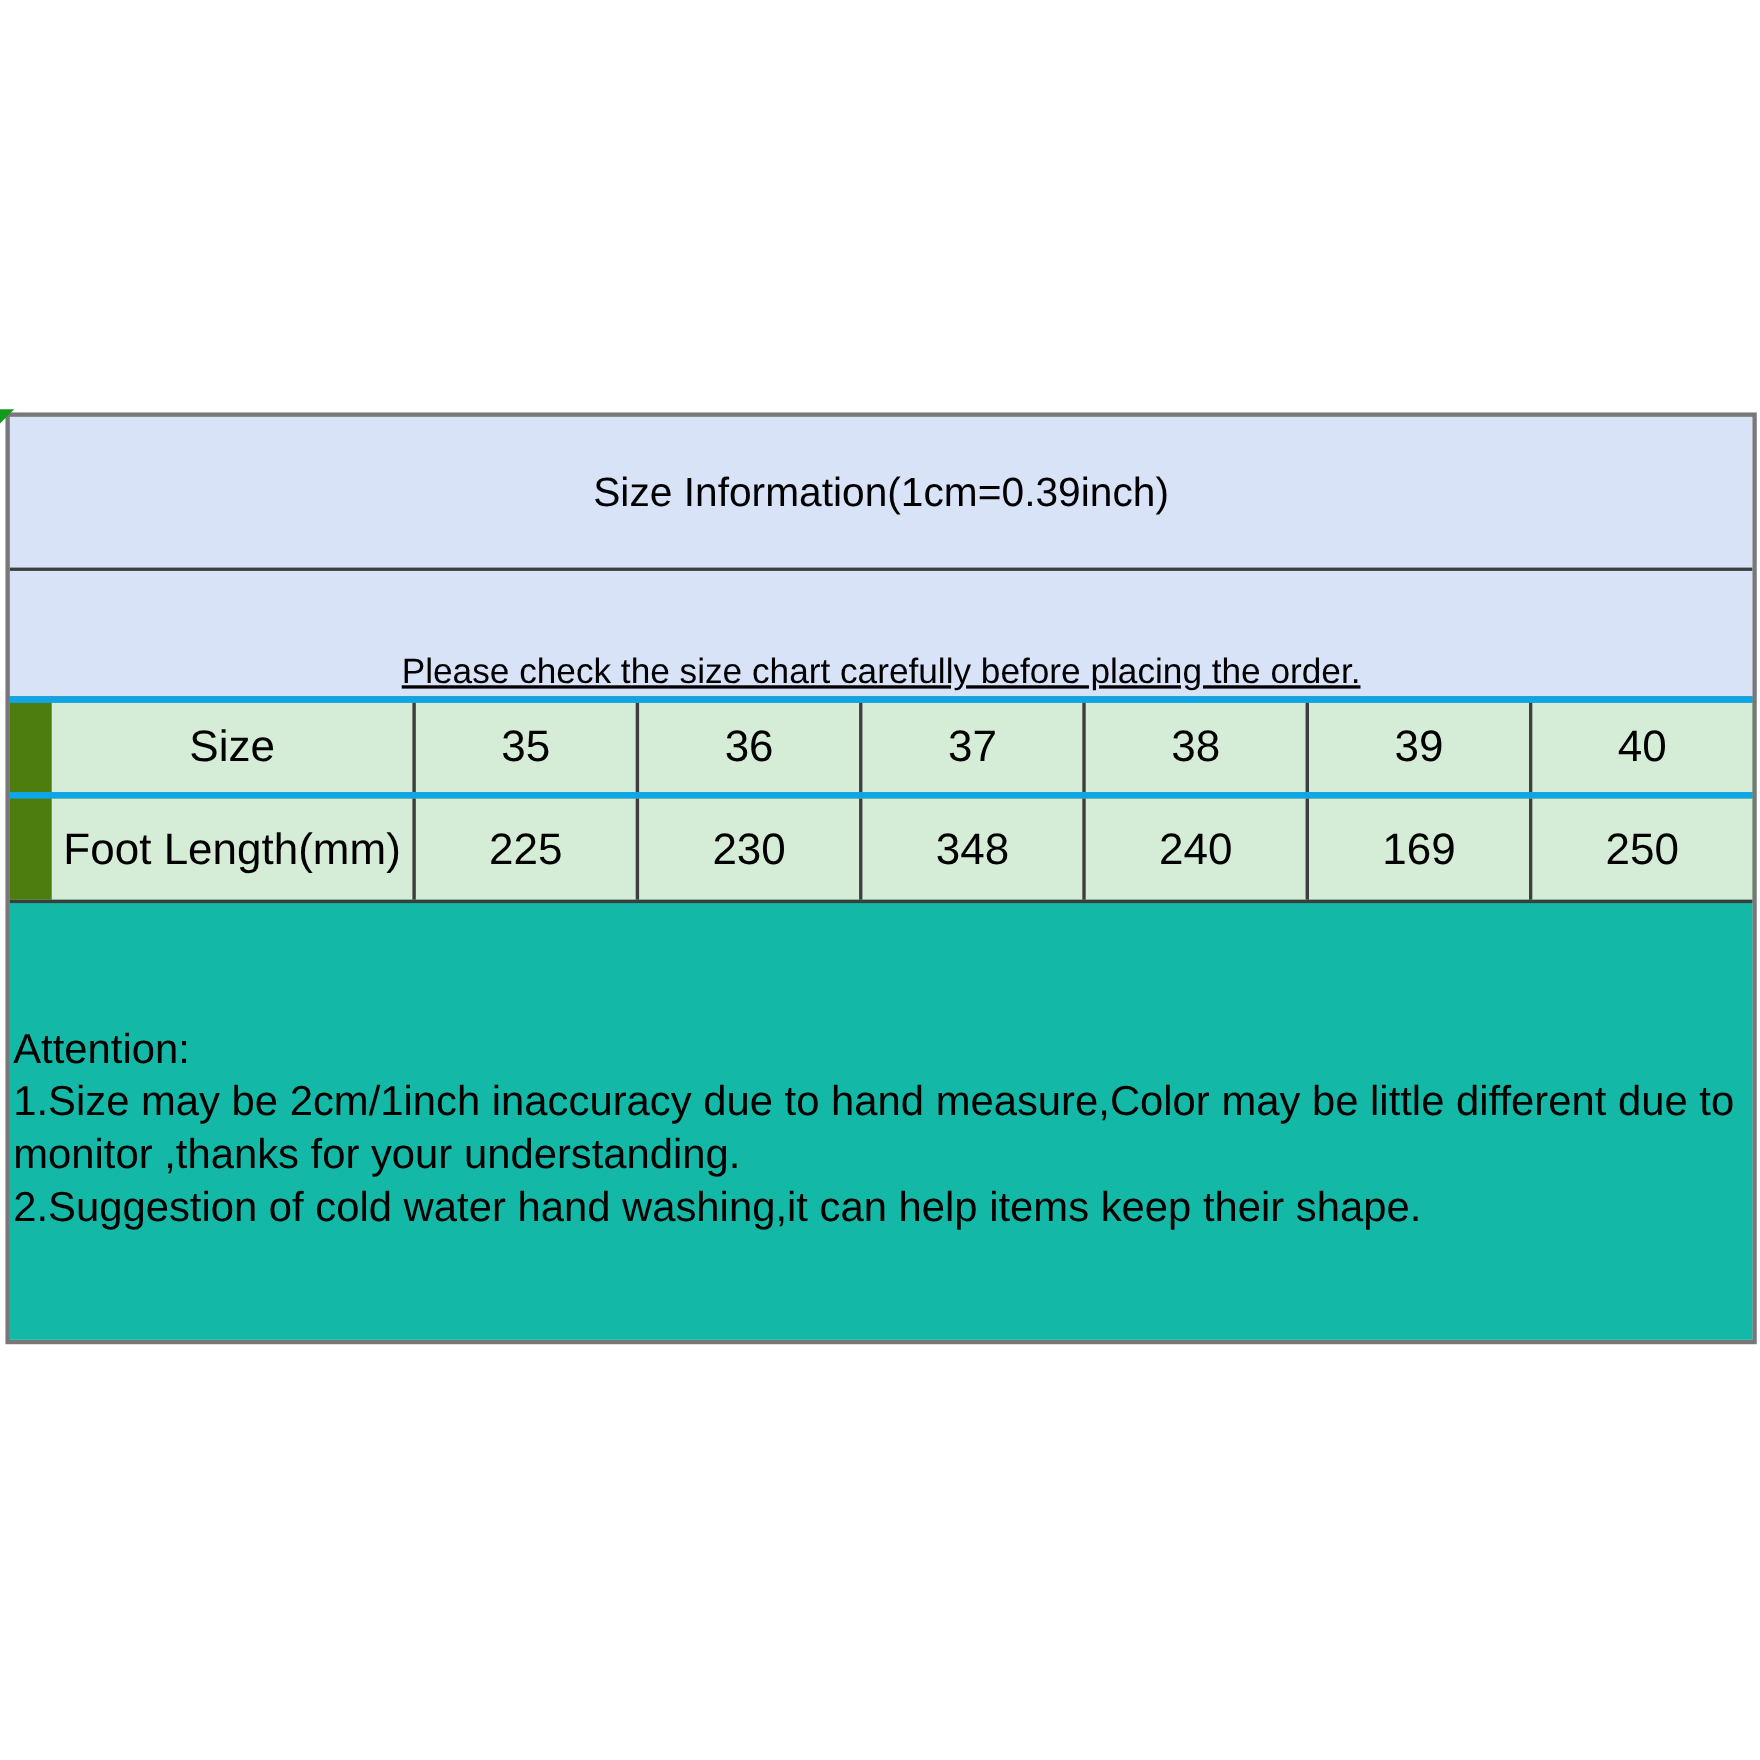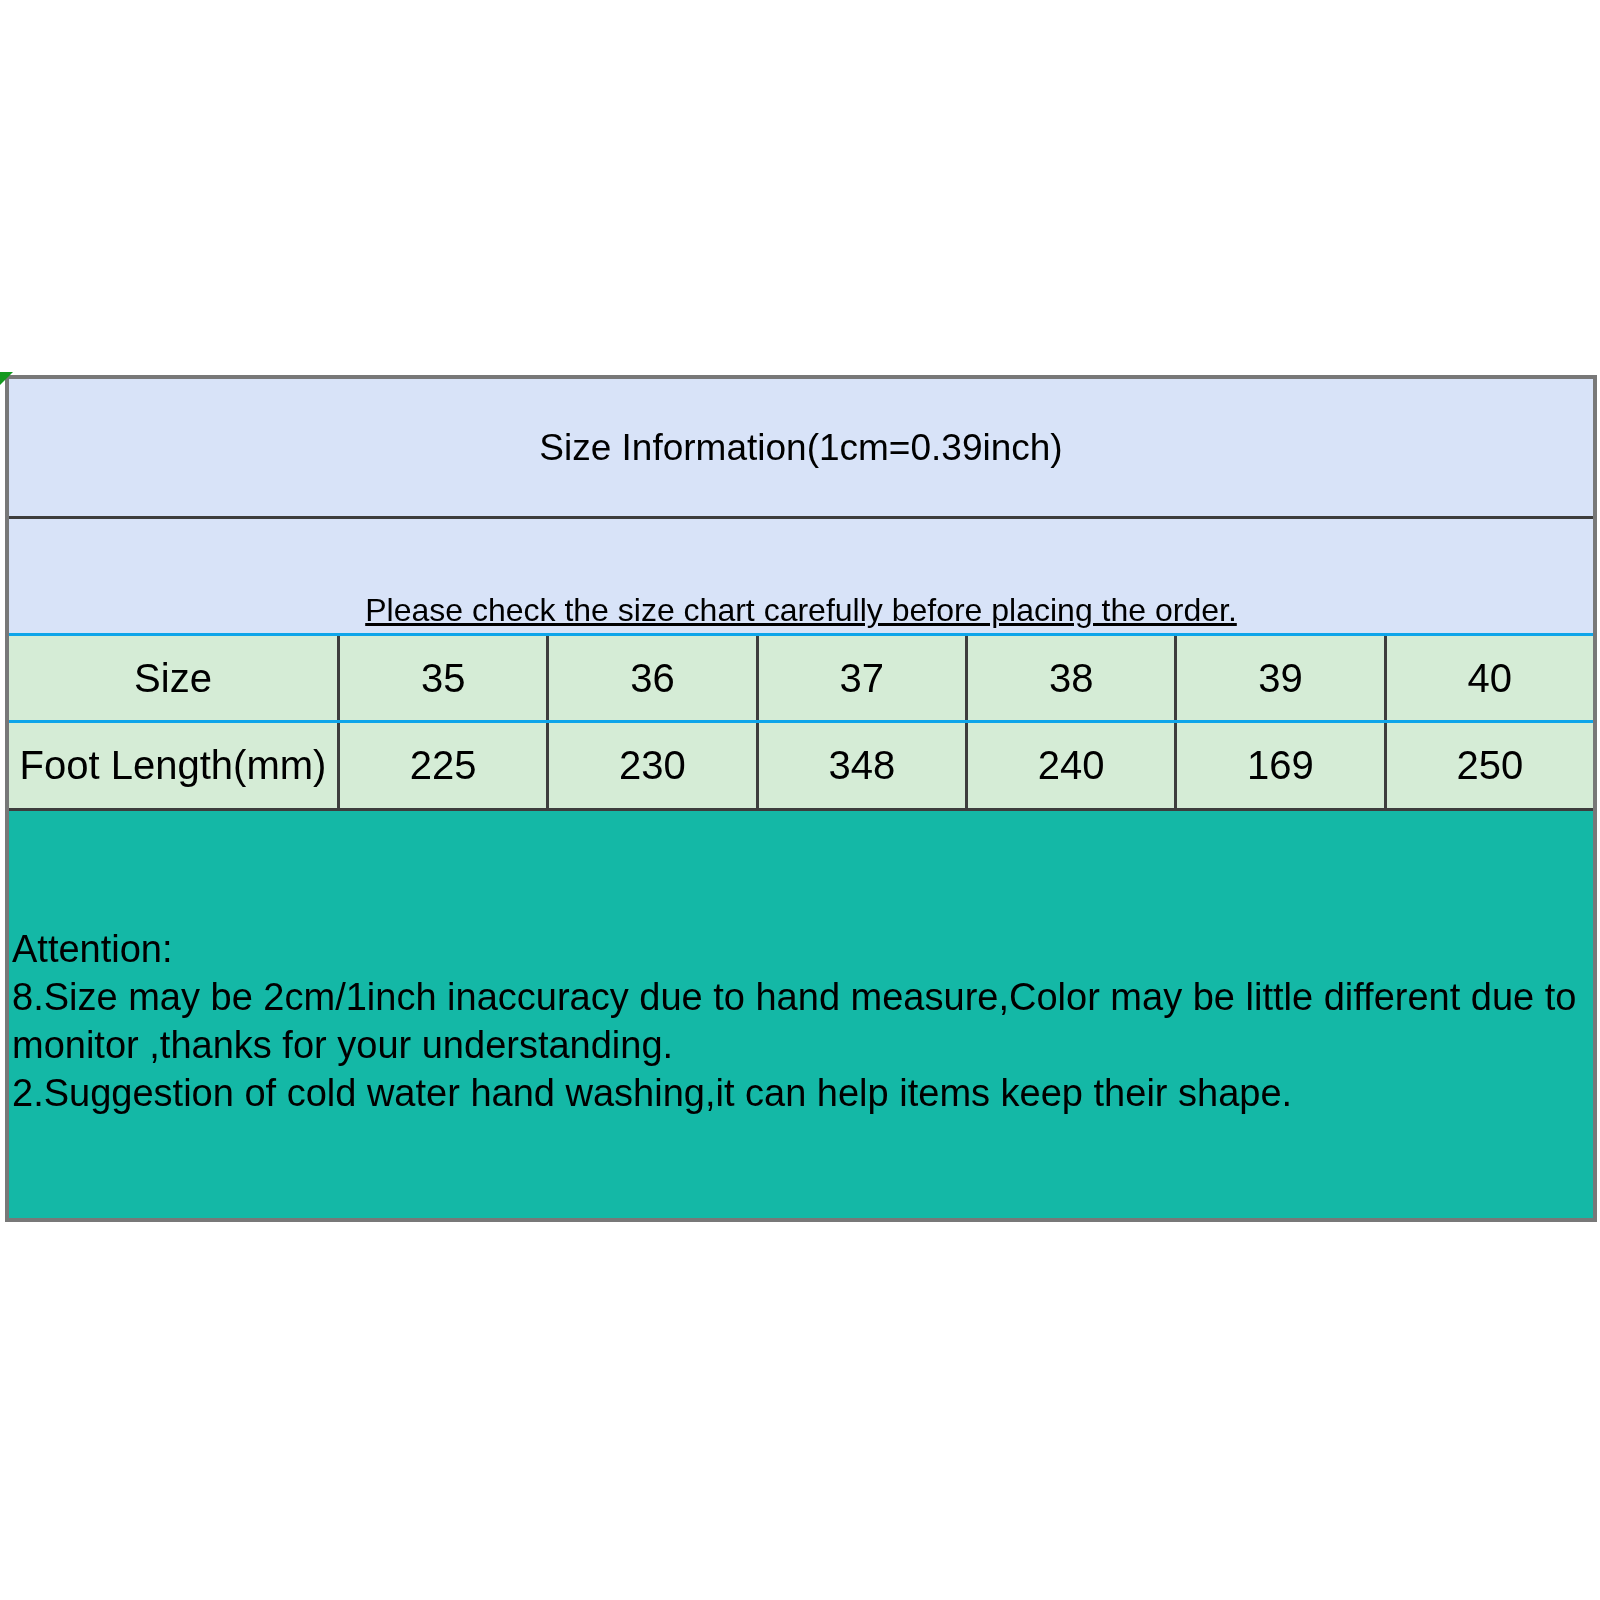--- a/index.html
+++ b/index.html
@@ -44,25 +44,26 @@
     display: flex;
     align-items: flex-end;
     justify-content: center;
     padding-bottom: 4px;
     font-size: 32px;
     text-decoration: underline;
   }
   .grid-row {
     display: grid;
     grid-template-columns: 328px repeat(6, 1fr);
-    border-top: 3px solid #0ea5e9;
+    border-top: 6px solid #0ea5e9;
     background: #4d7c0f;
+    padding-left: 38px;
   }
   .grid-row.size-row { height: 87px; }
-  .grid-row.foot-row { height: 88px; }
+  .grid-row.foot-row { height: 98px; }
   .cell {
     box-sizing: border-box;
     display: flex;
     align-items: center;
     justify-content: center;
     font-size: 40px;
     background: #d5ecd6;
   }
   .cell + .cell { border-left: 3px solid #3d3d3d; }
   .attention-row {
@@ -117,21 +118,21 @@
       <div class="cell">225</div>
       <div class="cell">230</div>
       <div class="cell">348</div>
       <div class="cell">240</div>
       <div class="cell">169</div>
       <div class="cell">250</div>
     </div>
 
     <div class="row attention-row">
       <div>Attention:</div>
-      <div>8.Size may be 2cm/1inch inaccuracy due to hand measure,Color may be little different due to</div>
+      <div>1.Size may be 2cm/1inch inaccuracy due to hand measure,Color may be little different due to</div>
       <div>monitor ,thanks for your understanding.</div>
       <div>2.Suggestion of cold water hand washing,it can help items keep their shape.</div>
     </div>
 
   </div>
 
   <div class="corner-triangle"></div>
 
 </div>
 

